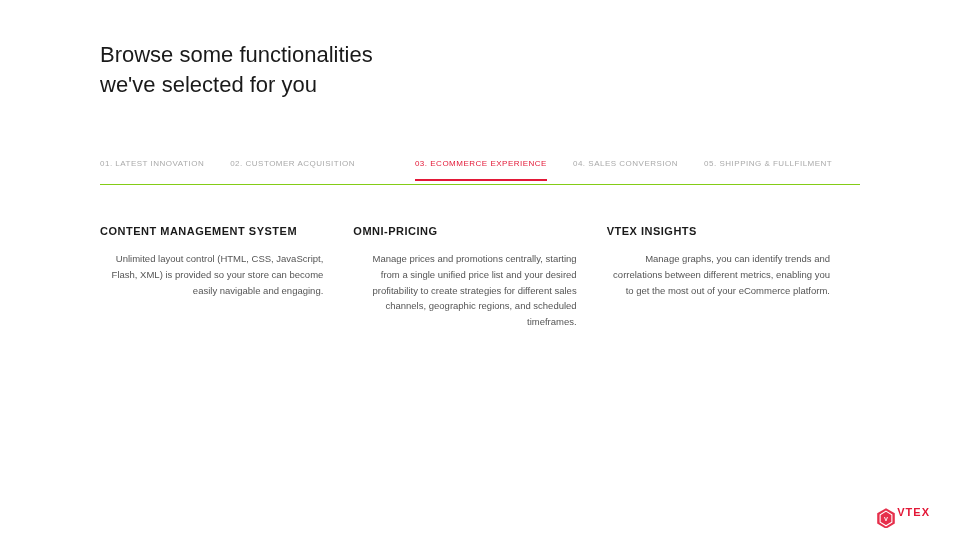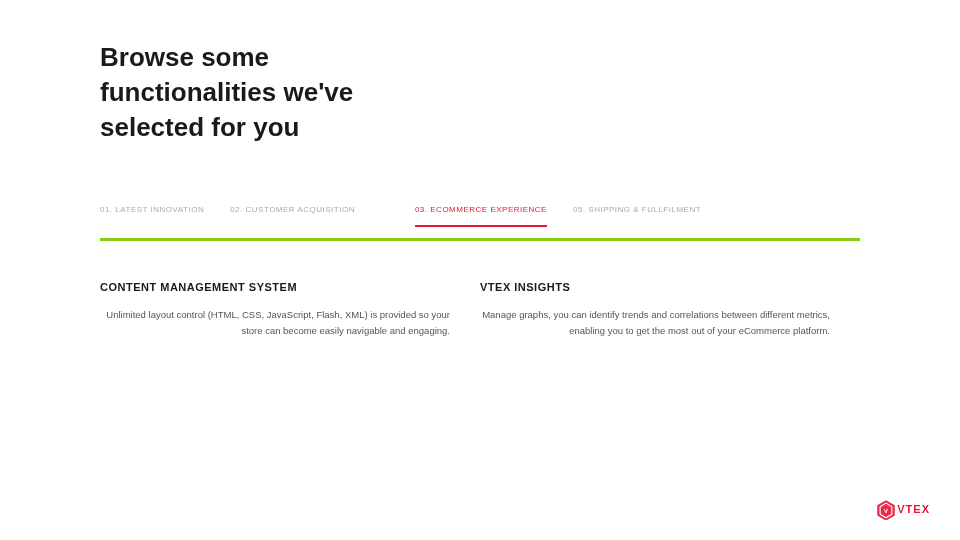--- a/index.html
+++ b/index.html
@@ -24,34 +24,34 @@
       position: relative;
       padding: 0 100px;
     }
 
     .heading-section {
       padding-top: 40px;
       margin-bottom: 50px;
     }
 
     .main-heading {
-      font-size: 26px;
-      font-weight: 700;
+      font-size: 22px;
+      font-weight: 400;
       color: #1a1a1a;
       line-height: 1.35;
       max-width: 320px;
     }
 
     .tabs-nav {
       display: flex;
       align-items: flex-start;
       gap: 0;
       margin-bottom: 40px;
-      border-bottom: 3px solid #84cc16;
-      padding-bottom: 12px;
+      border-bottom: 1px solid #84cc16;
+      padding-bottom: 4px;
     }
 
     .tab-item {
       font-size: 8px;
       color: #aaaaaa;
       text-transform: uppercase;
       letter-spacing: 0.5px;
       padding: 10px 18px 12px 0;
       cursor: pointer;
       position: relative;
@@ -96,24 +96,23 @@
 
     .col-body {
       font-size: 9.5px;
       color: #555555;
       line-height: 1.65;
       text-align: right;
     }
 
     .vtex-logo {
       position: absolute;
-      bottom: 20px;
+      bottom: 12px;
       right: 30px;
       display: flex;
-      align-items: center;
       gap: 0;
     }
 
     .vtex-logo-icon {
       width: 22px;
       height: 22px;
     }
 
     .vtex-logo-text {
       font-size: 11px;
@@ -129,28 +128,33 @@
 
   <div class="heading-section">
     <h1 class="main-heading">Browse some functionalities we've selected for you</h1>
   </div>
 
   <div class="tabs-nav">
 
   <div class="tab-item">01. LATEST INNOVATION</div>
       <div class="tab-item">02. CUSTOMER ACQUISITION</div>
       <div class="tab-item active">03. ECOMMERCE EXPERIENCE</div>
+      <div class="tab-item">04. SALES CONVERSION</div>
       <div class="tab-item">05. SHIPPING &amp; FULLFILMENT</div>
     </div>
 
   <div class="content-columns">
 
   <div class="content-col">
         <div class="col-title">CONTENT MANAGEMENT SYSTEM</div>
         <div class="col-body">Unlimited layout control (HTML, CSS, JavaScript, Flash, XML) is provided so your store can become easily navigable and engaging.</div>
+      </div>
+      <div class="content-col">
+        <div class="col-title">OMNI-PRICING</div>
+        <div class="col-body">Manage prices and promotions centrally, starting from a single unified price list and your desired profitability to create strategies for different sales channels, geographic regions, and scheduled timeframes.</div>
       </div>
       <div class="content-col">
         <div class="col-title">VTEX INSIGHTS</div>
         <div class="col-body">Manage graphs, you can identify trends and correlations between different metrics, enabling you to get the most out of your eCommerce platform.</div>
       </div>
     </div>
 
   <div class="vtex-logo">
     <svg class="vtex-logo-icon" viewBox="0 0 30 30" xmlns="http://www.w3.org/2000/svg">
       <polygon points="15,3 27,10 27,24 15,31 3,24 3,10" fill="#e31837" opacity="0.9"></polygon>

